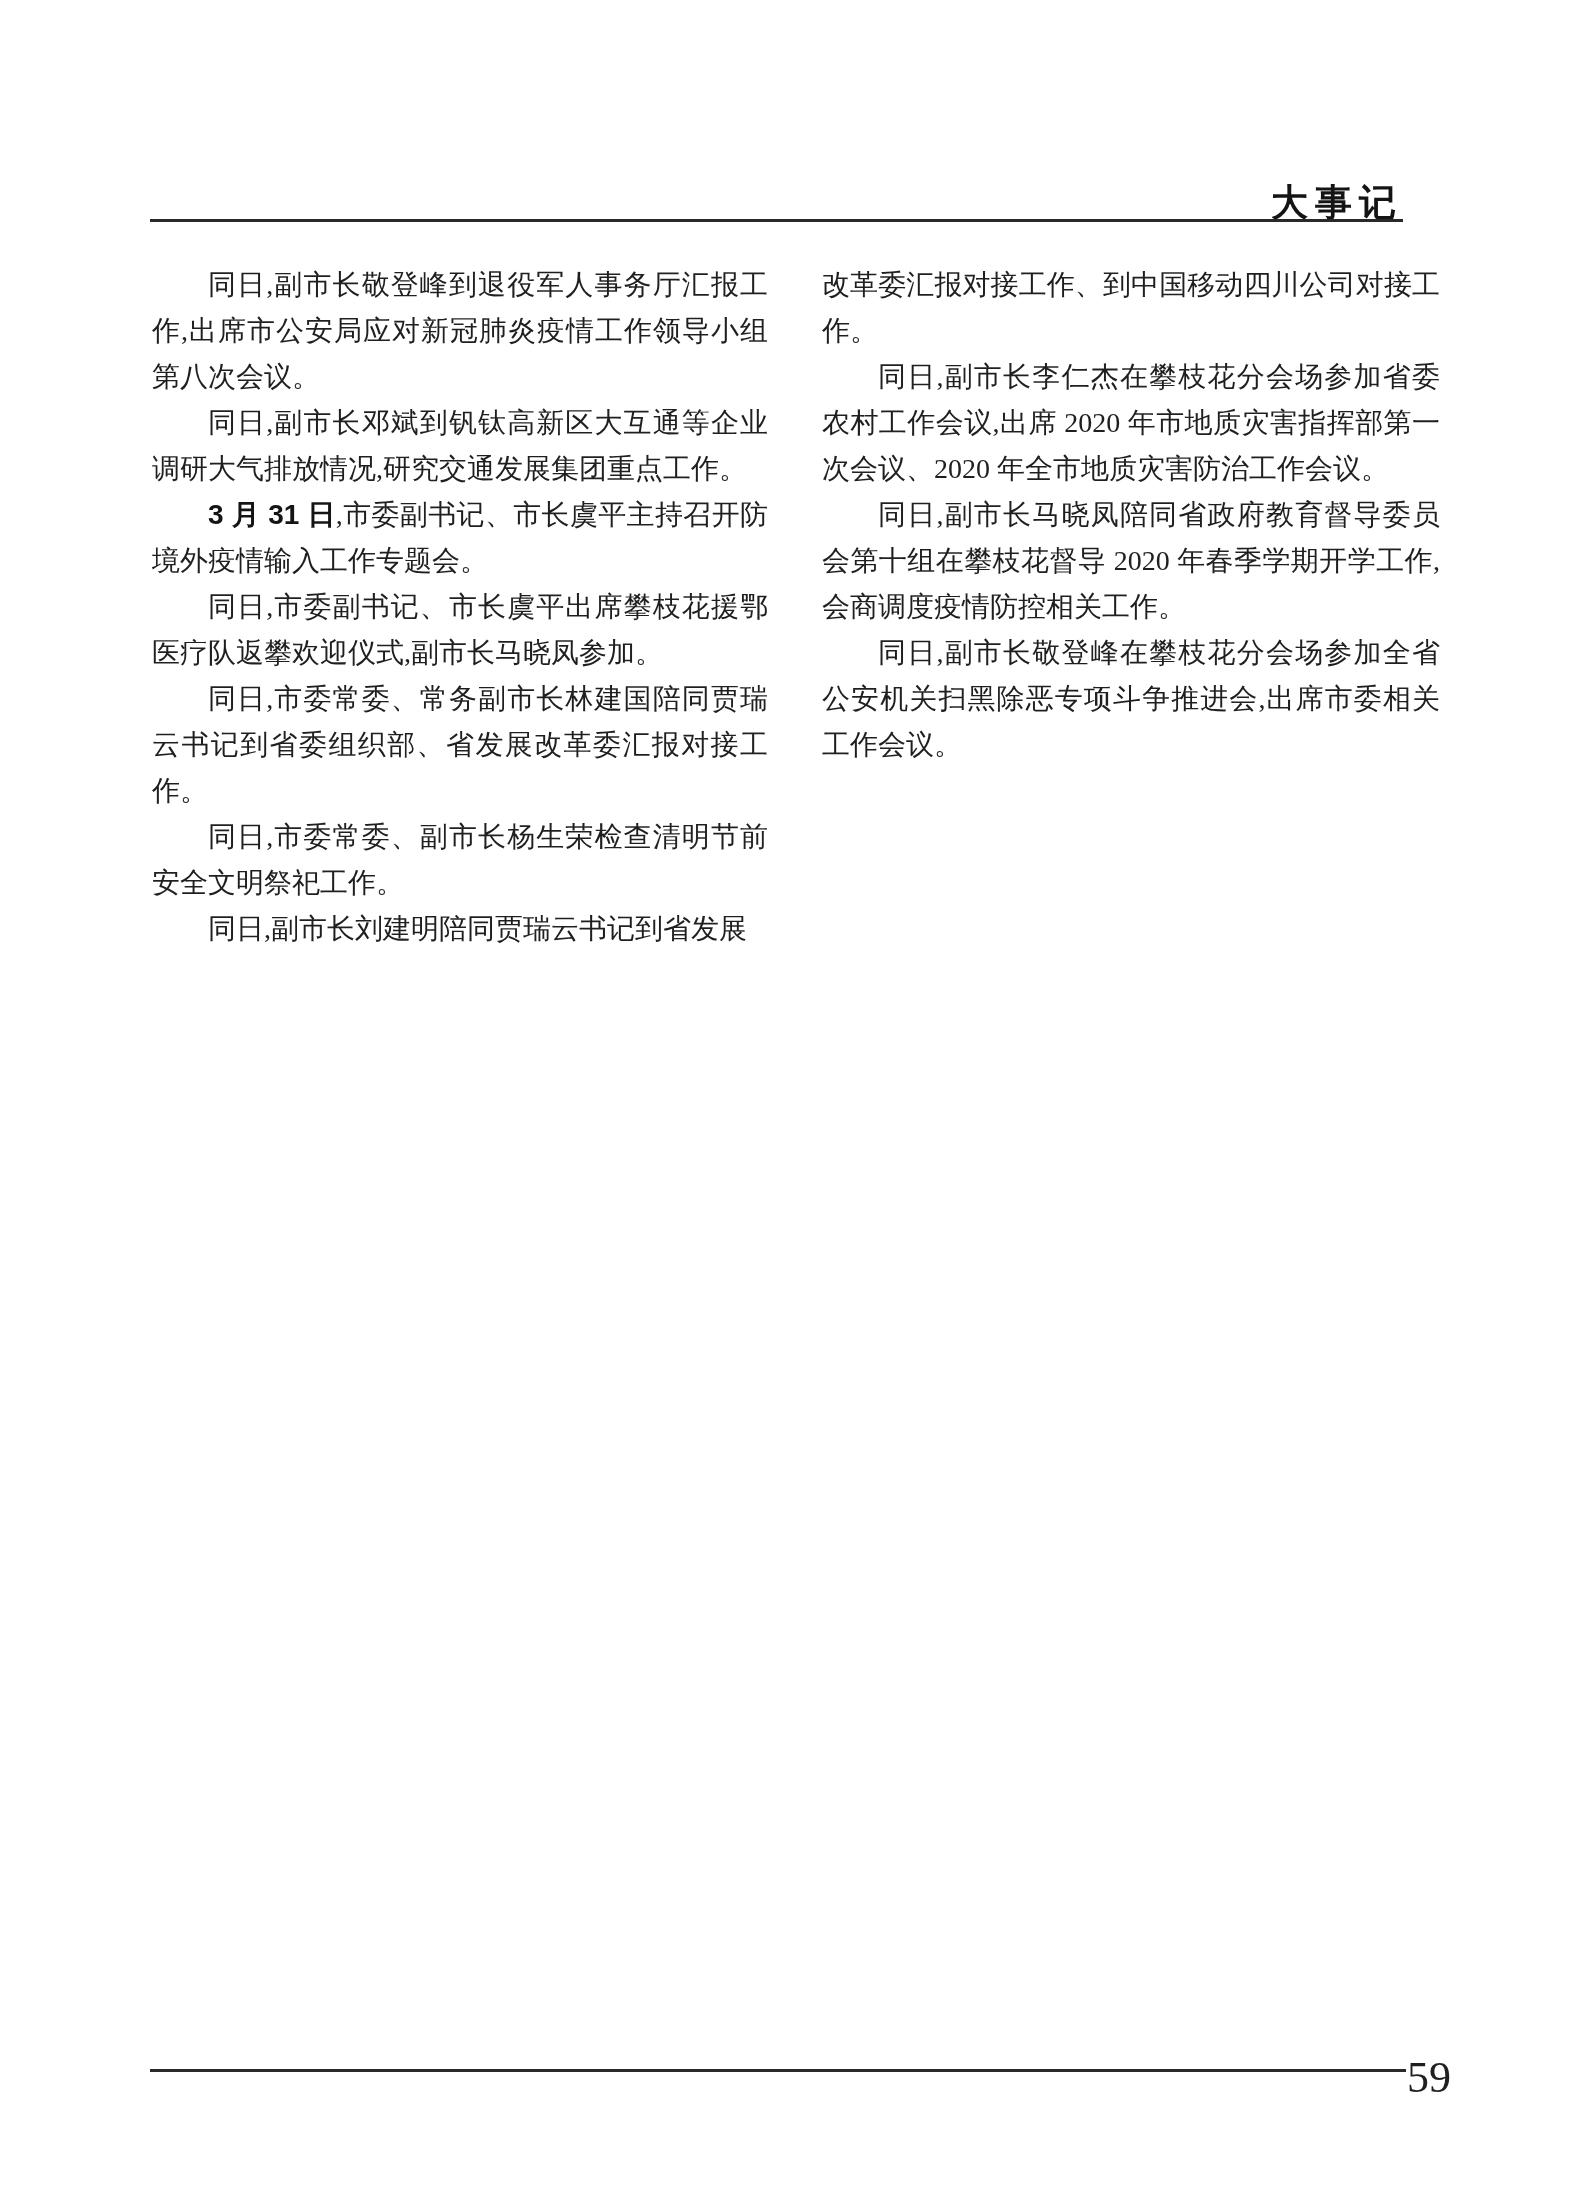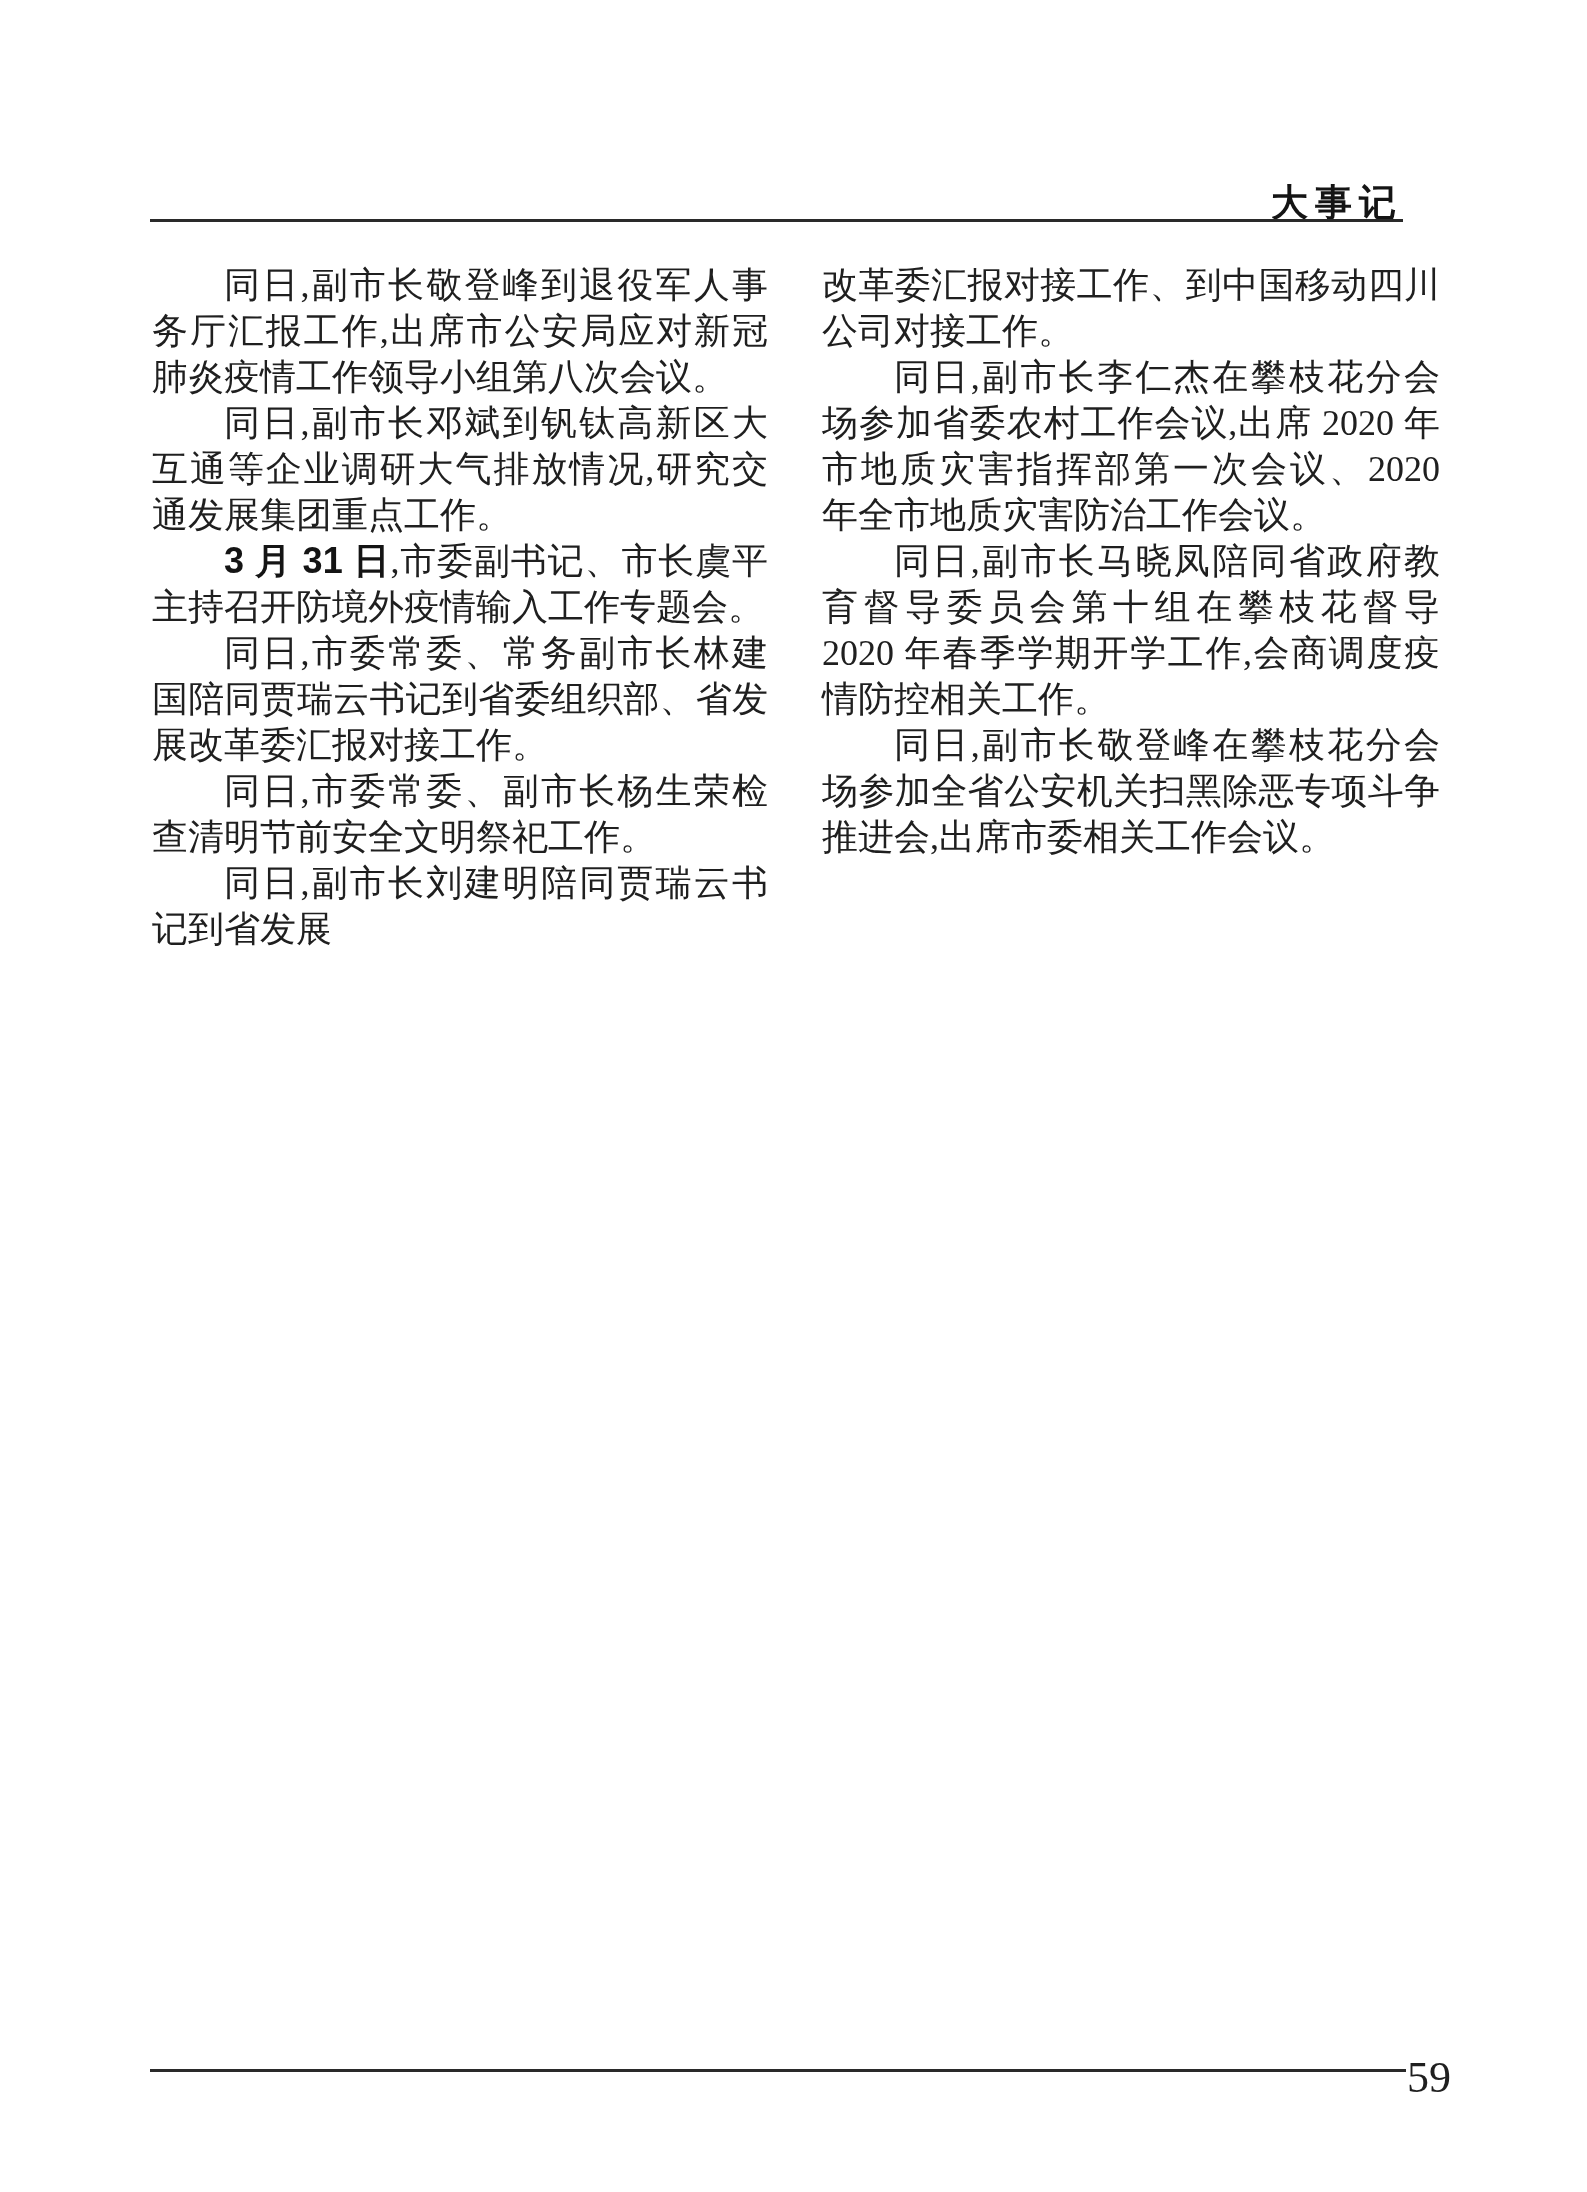--- a/index.html
+++ b/index.html
@@ -28,21 +28,21 @@
     left: 150px;
     top: 171px;
     width: 1253px;
     height: 3px;
     background: #2a2a2a;
   }
   .column {
     position: absolute;
     top: 214px;
     font-family: "Liberation Serif", "DejaVu Serif", serif;
-    font-size: 36px;
+    font-size: 28px;
     line-height: 46px;
     text-align: justify;
     text-justify: inter-ideograph;
     color: #1f1f1f;
   }
   .column-left  { left: 152px; width: 616px; }
   .column-right { left: 822px; width: 618px; }
   .column p {
     margin: 0;
     padding: 0;
@@ -76,20 +76,21 @@
 
 <div class="page">
 
   <div class="header-title">大事记</div>
   <div class="header-rule"></div>
 
   <div class="column column-left">
     <p><span class="date-lead"></span><span>同日,副市长敬登峰到退役军人事务厅汇报工作,出席市公安局应对新冠肺炎疫情工作领导小组第八次会议。</span></p>
     <p><span class="date-lead"></span><span>同日,副市长邓斌到钒钛高新区大互通等企业调研大气排放情况,研究交通发展集团重点工作。</span></p>
     <p><span class="date-lead">3 月 31 日</span><span>,市委副书记、市长虞平主持召开防境外疫情输入工作专题会。</span></p>
+    <p><span class="date-lead"></span><span>同日,市委副书记、市长虞平出席攀枝花援鄂医疗队返攀欢迎仪式,副市长马晓凤参加。</span></p>
     <p><span class="date-lead"></span><span>同日,市委常委、常务副市长林建国陪同贾瑞云书记到省委组织部、省发展改革委汇报对接工作。</span></p>
     <p><span class="date-lead"></span><span>同日,市委常委、副市长杨生荣检查清明节前安全文明祭祀工作。</span></p>
     <p><span class="date-lead"></span><span>同日,副市长刘建明陪同贾瑞云书记到省发展</span></p>
   </div>
 
   <div class="column column-right">
     <p class="cont"><span class="date-lead"></span><span>改革委汇报对接工作、到中国移动四川公司对接工作。</span></p>
     <p><span class="date-lead"></span><span>同日,副市长李仁杰在攀枝花分会场参加省委农村工作会议,出席 2020 年市地质灾害指挥部第一次会议、2020 年全市地质灾害防治工作会议。</span></p>
     <p><span class="date-lead"></span><span>同日,副市长马晓凤陪同省政府教育督导委员会第十组在攀枝花督导 2020 年春季学期开学工作,会商调度疫情防控相关工作。</span></p>
     <p><span class="date-lead"></span><span>同日,副市长敬登峰在攀枝花分会场参加全省公安机关扫黑除恶专项斗争推进会,出席市委相关工作会议。</span></p>

